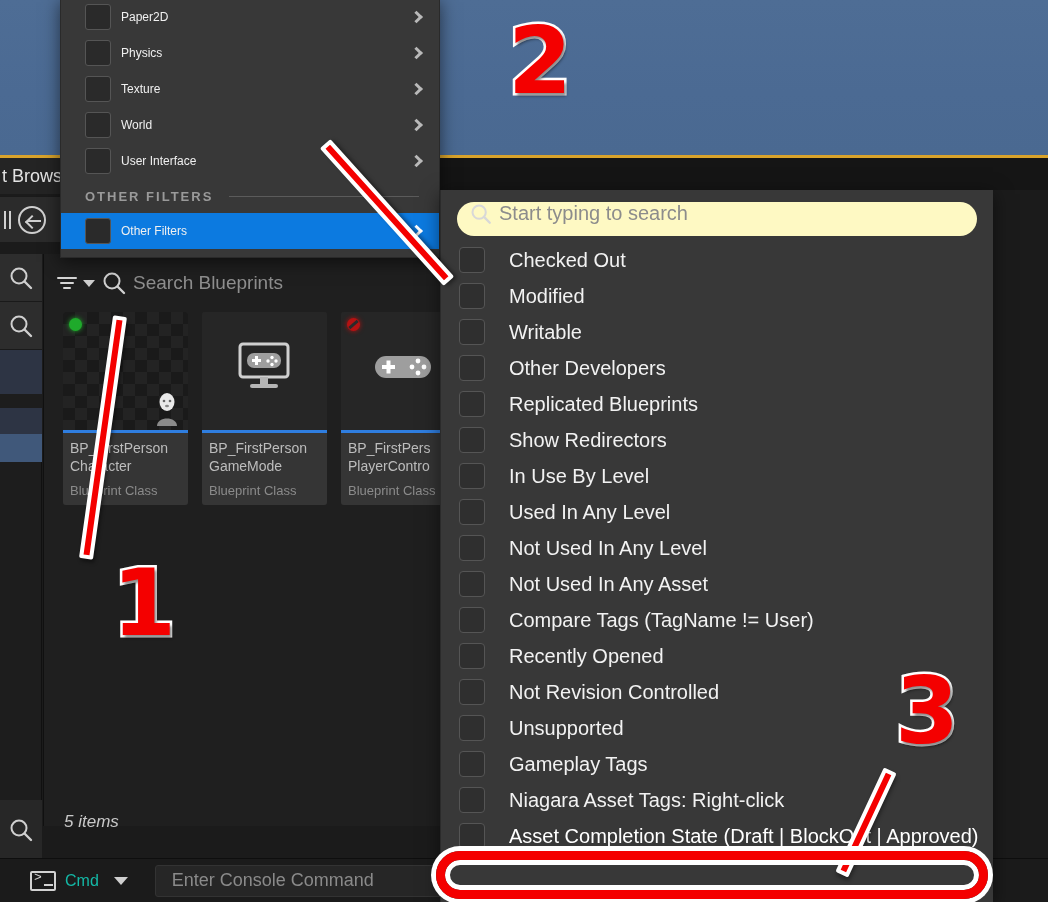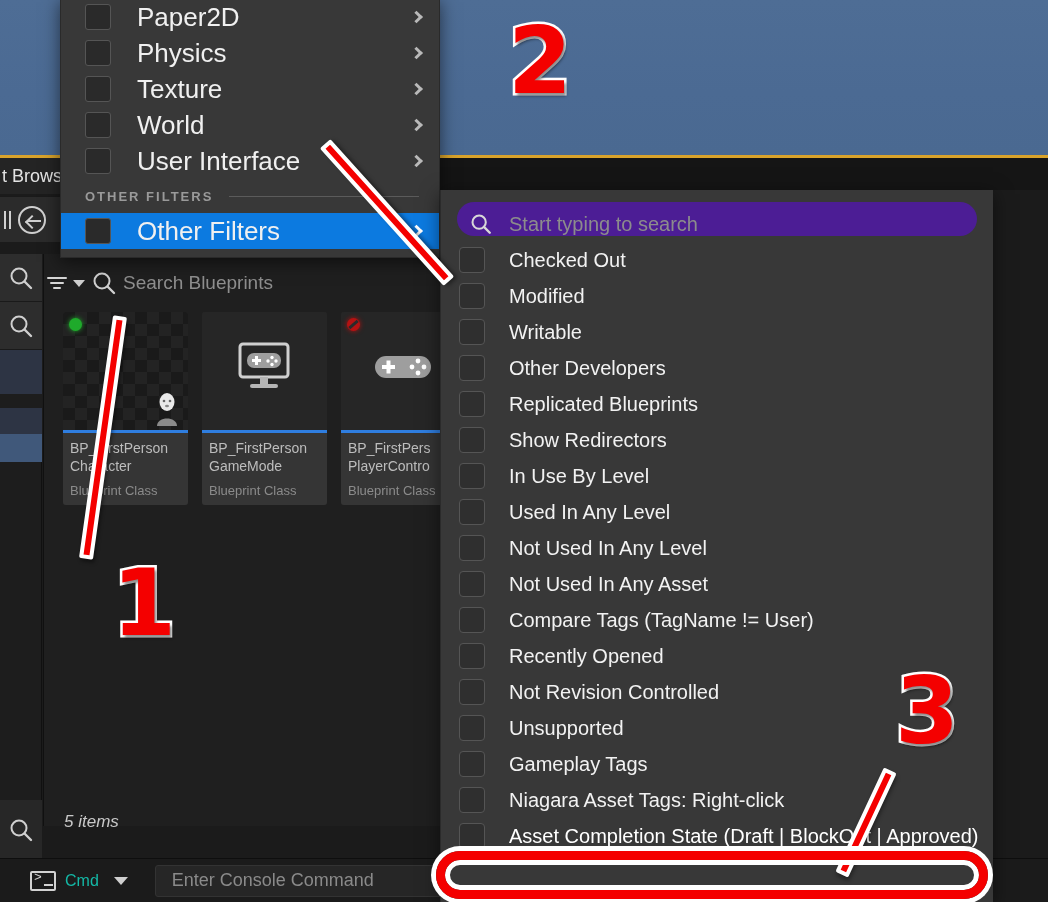--- a/index.html
+++ b/index.html
@@ -80,21 +80,21 @@
 
   .magnifier { display: block; }
 
   
   .asset-pane {
     position: absolute; left: 43px; top: 254px; width: 405px; height: 572px;
     background: #1f1f1f; border-left: 1px solid #101010;
   }
   .asset-search-row {
     position: absolute; left: 43px; top: 258px; width: 405px; height: 50px;
-    display: flex; align-items: center; gap: 0; padding-left: 4px;
+    display: flex; align-items: center; gap: 0; padding-left: 14px;
   }
   .filter-icon { width: 22px; height: 18px; position: relative; flex: none; }
   .filter-icon i { position: absolute; left: 0; height: 2px; background: #d6d6d6; border-radius: 1px; }
   .filter-icon i:nth-child(1) { top: 3px;  width: 20px; }
   .filter-icon i:nth-child(2) { top: 8px;  width: 14px; left: 3px; }
   .filter-icon i:nth-child(3) { top: 13px; width: 8px;  left: 6px; }
   .chev-down {
     width: 0; height: 0; border-left: 6px solid transparent; border-right: 6px solid transparent;
     border-top: 7px solid #cfcfcf; flex: none; margin-left: 4px; margin-right: 6px;
   }
@@ -168,21 +168,21 @@
     position: absolute; left: 60px; top: -2px; width: 380px; height: 260px;
     background: #383838; border: 1px solid #2a2a2a;
     box-shadow: 0 4px 16px rgba(0,0,0,.55);
   }
   .menu-row {
     height: 36px; display: flex; align-items: center; padding-left: 24px; position: relative;
   }
   .menu-row .cbx {
     width: 26px; height: 26px; background: #2a2a2a; border: 1px solid #555; border-radius: 3px; flex: none;
   }
-  .menu-row .lbl { color: #f0f0f0; font-size: 26px; margin-left: 26px; }
+  .menu-row .lbl { color: #f0f0f0; font-size: 12px; margin-left: 10px; }
   .menu-row .arrow {
     position: absolute; right: 18px; top: 50%; transform: translateY(-50%);
     width: 9px; height: 9px; border-right: 3px solid #b9b9b9; border-top: 3px solid #b9b9b9;
     transform: translateY(-50%) rotate(45deg);
   }
   .menu-row.selected { background: #0c7ae0; }
   .menu-row.selected .arrow { border-color: #ffffff; }
   .menu-sep {
     height: 34px; display: flex; align-items: center; padding-left: 24px; gap: 16px;
   }
@@ -192,22 +192,22 @@
   .menu-sep .sep-line { flex: 1; height: 1px; background: #5b5b5b; margin-right: 20px; }
 
   
   .submenu {
     position: absolute; left: 440px; top: 190px; width: 553px; height: 712px;
     background: #383838; border-left: 1px solid #2b2b2b;
     box-shadow: 0 4px 18px rgba(0,0,0,.5);
     overflow: hidden;
   }
   .sub-search {
-    margin: 12px 16px 6px 16px; height: 34px; background: #4c1d95; border-radius: 17px;
-    display: flex; align-items: flex-end; padding-left: 12px; gap: 16px;
+    margin: 12px 16px 6px 16px; height: 34px; background: #fef9c3; border-radius: 17px;
+    display: flex; align-items: flex-start; padding-left: 12px; gap: 6px;
   }
   .sub-search .ph { color: #8c8c8c; font-size: 20px; }
   .sub-row {
     height: 36px; display: flex; align-items: center; padding-left: 18px;
   }
   .sub-row .cbx {
     width: 26px; height: 26px; background: #2f2f2f; border: 1px solid #555; border-radius: 4px; flex: none;
   }
   .sub-row .lbl { color: #f2f2f2; font-size: 20px; margin-left: 24px; white-space: nowrap; }
   .sub-row.target .lbl { color: #ffffff; }

